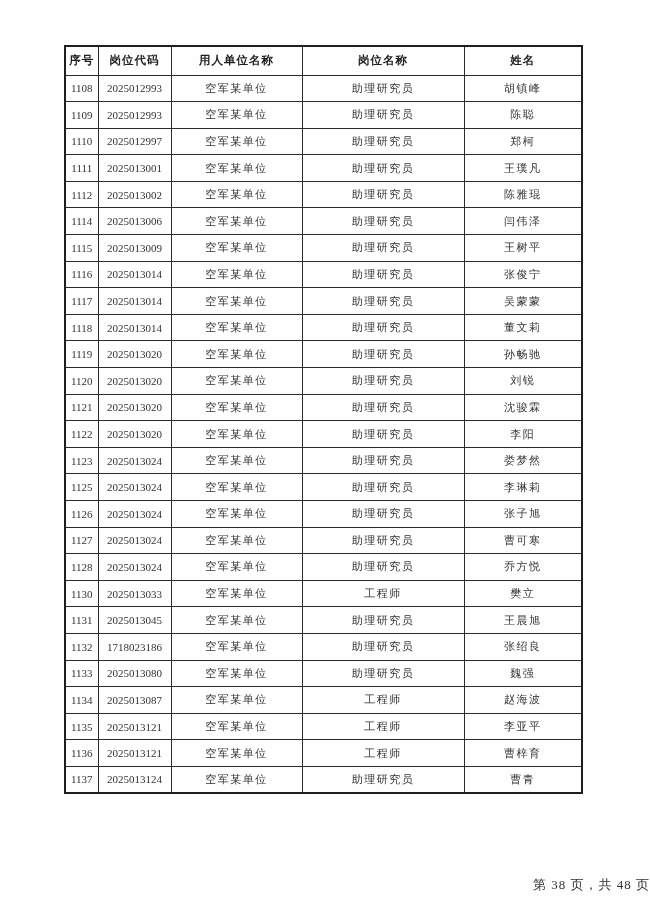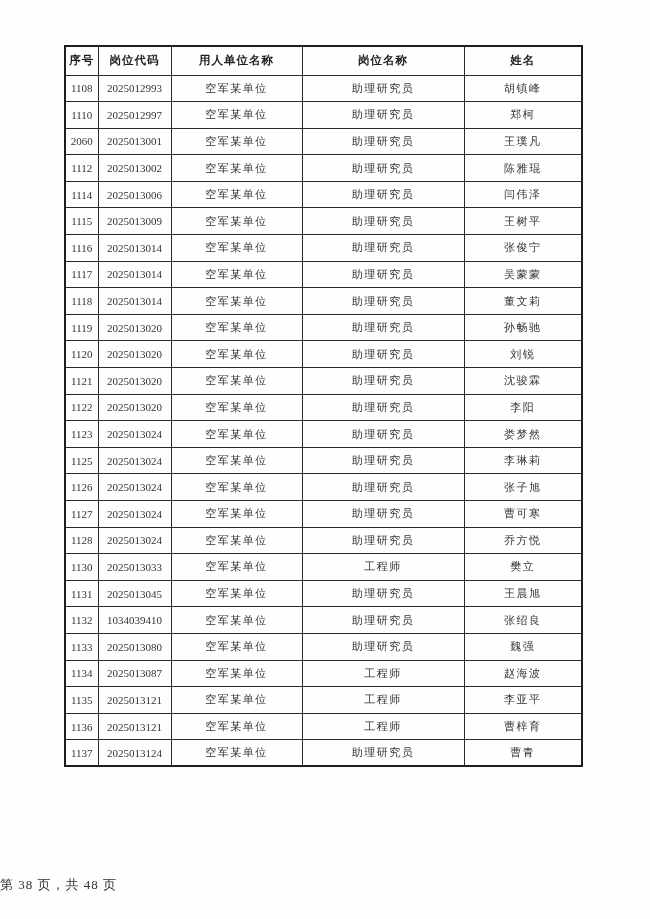--- a/index.html
+++ b/index.html
@@ -61,21 +61,21 @@
   }
   td.cjk {
     letter-spacing: 1.5px;
     color: #3a3a3a;
   }
   .page-footer {
     position: absolute;
     left: 0;
     top: 876px;
     width: 650px;
-    text-align: left;
+    text-align: right;
     font-size: 13px;
     color: #333333;
     letter-spacing: 1px;
   }
 </style>
 </head>
 <body>
 
 <div class="page">
 
@@ -98,28 +98,35 @@
     </thead>
     <tbody>
         <tr>
           <td class="num">1108</td>
           <td class="num">2025012993</td>
           <td class="cjk">空军某单位</td>
           <td class="cjk">助理研究员</td>
           <td class="cjk">胡镇峰</td>
         </tr>
         <tr>
+          <td class="num">1109</td>
+          <td class="num">2025012993</td>
+          <td class="cjk">空军某单位</td>
+          <td class="cjk">助理研究员</td>
+          <td class="cjk">陈聪</td>
+        </tr>
+        <tr>
           <td class="num">1110</td>
           <td class="num">2025012997</td>
           <td class="cjk">空军某单位</td>
           <td class="cjk">助理研究员</td>
           <td class="cjk">郑柯</td>
         </tr>
         <tr>
-          <td class="num">2060</td>
+          <td class="num">1111</td>
           <td class="num">2025013001</td>
           <td class="cjk">空军某单位</td>
           <td class="cjk">助理研究员</td>
           <td class="cjk">王璞凡</td>
         </tr>
         <tr>
           <td class="num">1112</td>
           <td class="num">2025013002</td>
           <td class="cjk">空军某单位</td>
           <td class="cjk">助理研究员</td>
@@ -232,21 +239,21 @@
         </tr>
         <tr>
           <td class="num">1131</td>
           <td class="num">2025013045</td>
           <td class="cjk">空军某单位</td>
           <td class="cjk">助理研究员</td>
           <td class="cjk">王晨旭</td>
         </tr>
         <tr>
           <td class="num">1132</td>
-          <td class="num">1034039410</td>
+          <td class="num">1718023186</td>
           <td class="cjk">空军某单位</td>
           <td class="cjk">助理研究员</td>
           <td class="cjk">张绍良</td>
         </tr>
         <tr>
           <td class="num">1133</td>
           <td class="num">2025013080</td>
           <td class="cjk">空军某单位</td>
           <td class="cjk">助理研究员</td>
           <td class="cjk">魏强</td>

